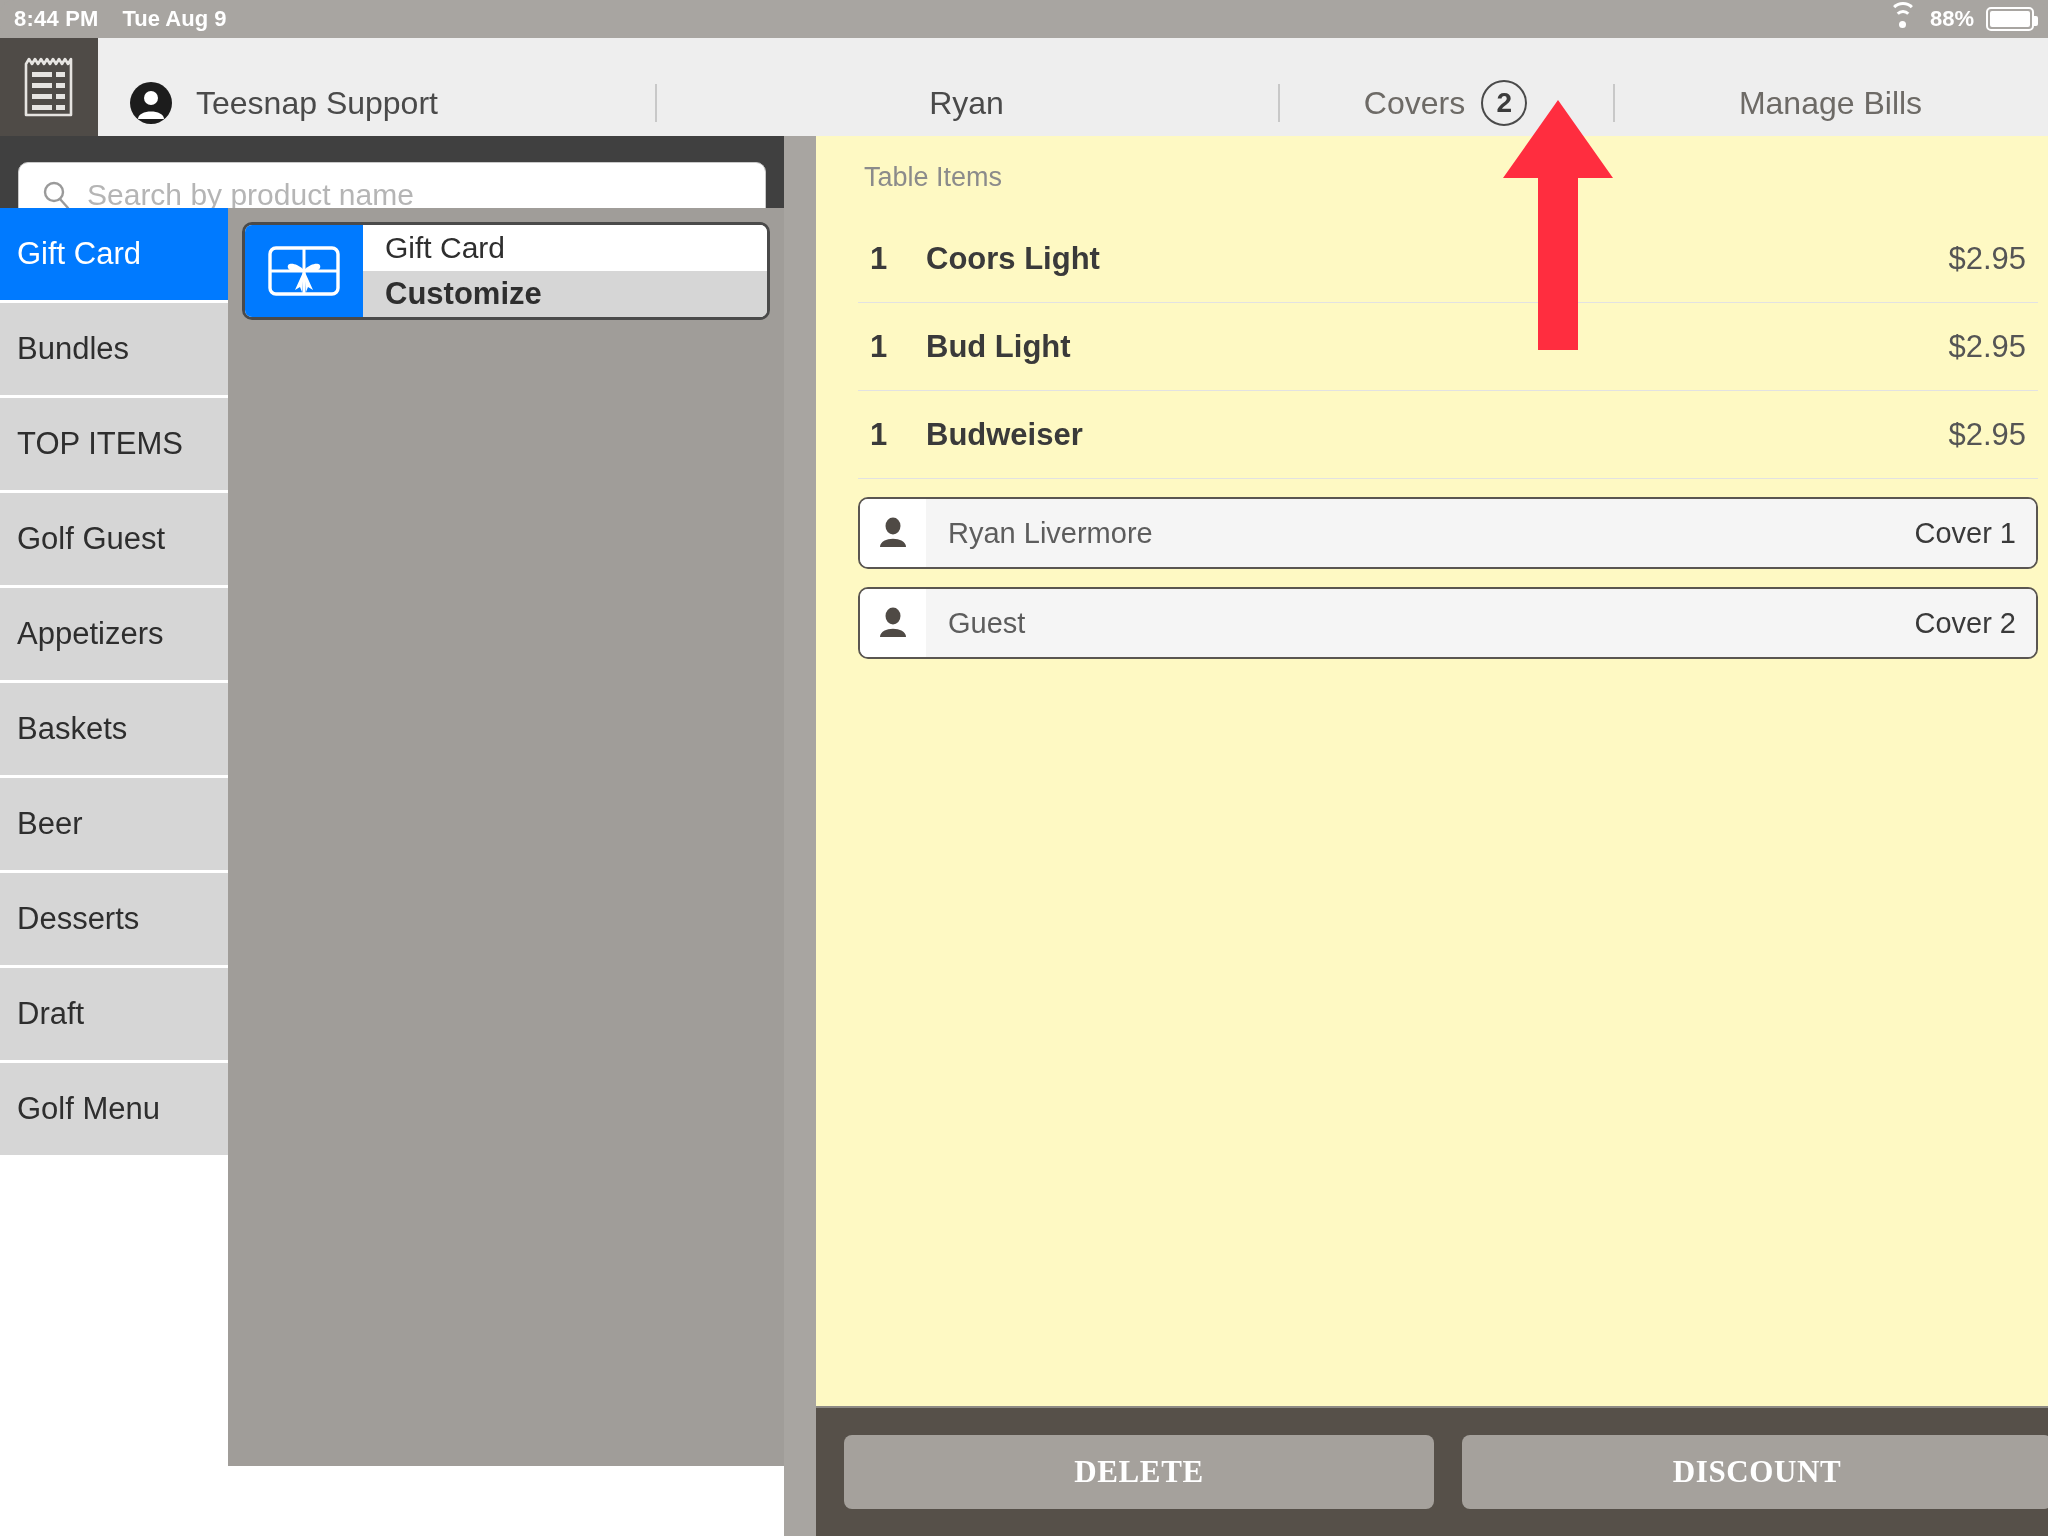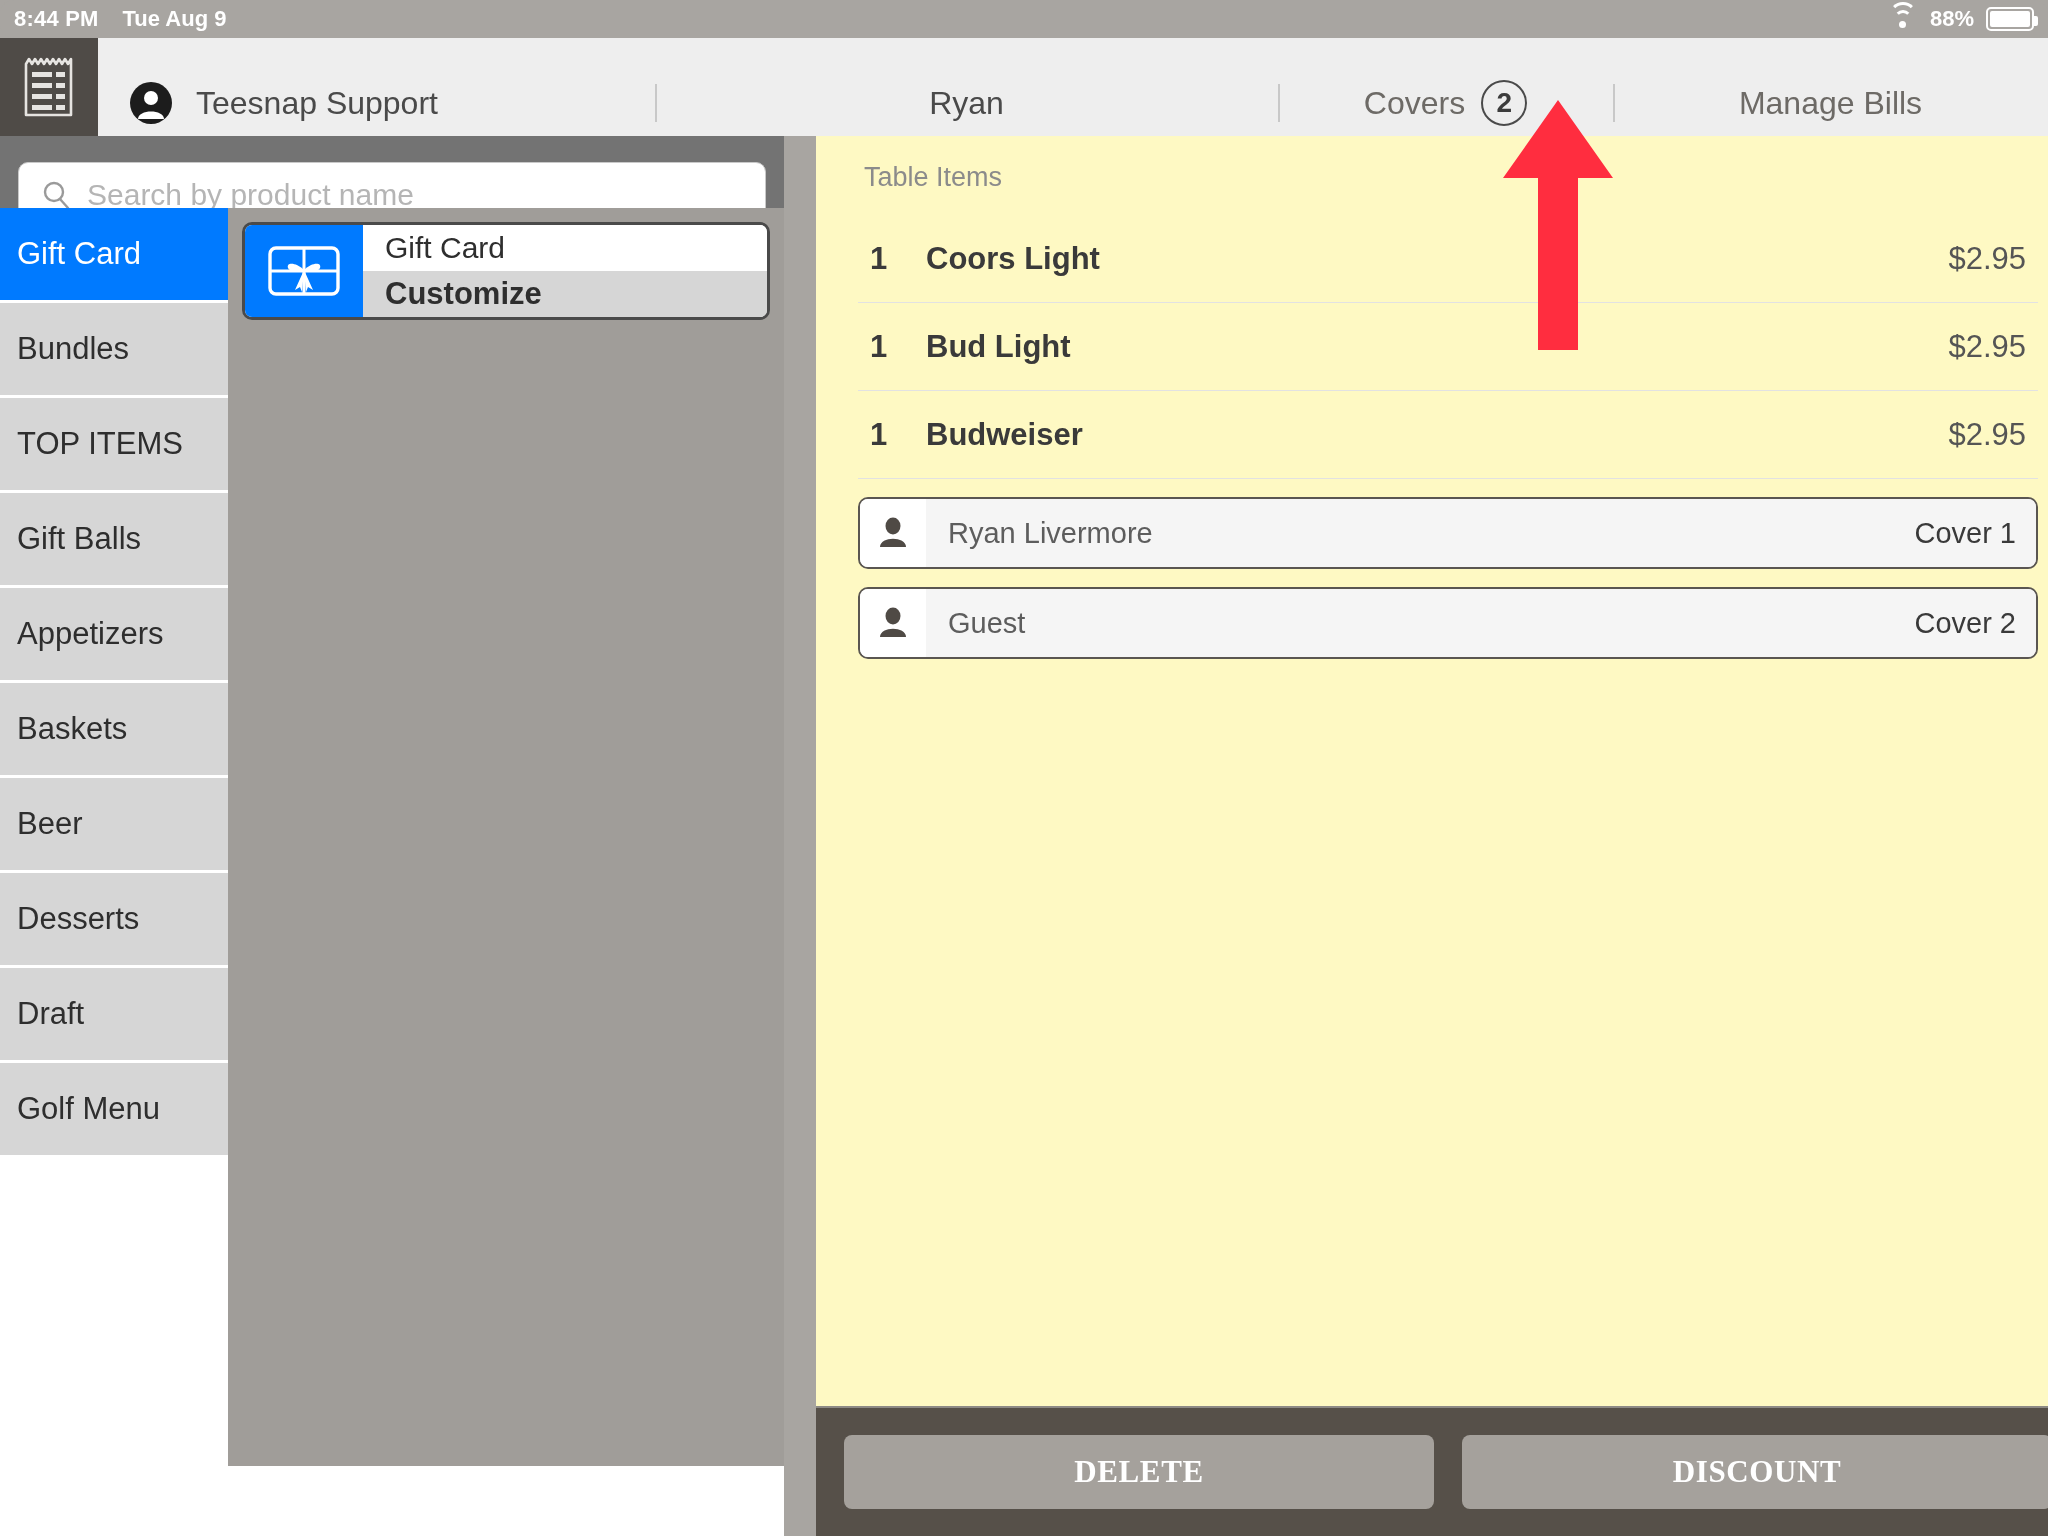--- a/index.html
+++ b/index.html
@@ -83,21 +83,21 @@
     font-size: 28px; font-weight: bold;
     display: flex; align-items: center; justify-content: center;
   }
   .nav-bills { flex: 0 0 435px; justify-content: center; color: #6d6a66; }
 
   
   .left-pane {
     position: absolute; top: 136px; left: 0;
     width: 784px; height: 1400px; background: #ffffff;
   }
-  .search-wrap { padding: 26px 18px 22px 18px; background: #737373; }
+  .search-wrap { padding: 26px 18px 22px 18px; background: #404040; }
   .search-box {
     height: 66px; border: 1.5px solid #c9c9c9; border-radius: 10px;
     display: flex; align-items: center; gap: 16px; padding: 0 22px;
     background: #fff;
   }
   .search-icon { width: 30px; height: 30px; flex: 0 0 30px; }
   .search-input {
     border: none; outline: none; background: transparent;
     font-size: 30px; color: #444; flex: 1 1 auto;
     font-family: "Liberation Sans", sans-serif;
@@ -275,21 +275,21 @@
           <div class="cat active">
             <span>Gift Card</span>
           </div>
           <div class="cat">
             <span>Bundles</span>
           </div>
           <div class="cat">
             <span>TOP ITEMS</span>
           </div>
           <div class="cat">
-            <span>Gift Balls</span>
+            <span>Golf Guest</span>
           </div>
           <div class="cat">
             <span>Appetizers</span>
           </div>
           <div class="cat">
             <span>Baskets</span>
           </div>
           <div class="cat">
             <span>Beer</span>
           </div>

